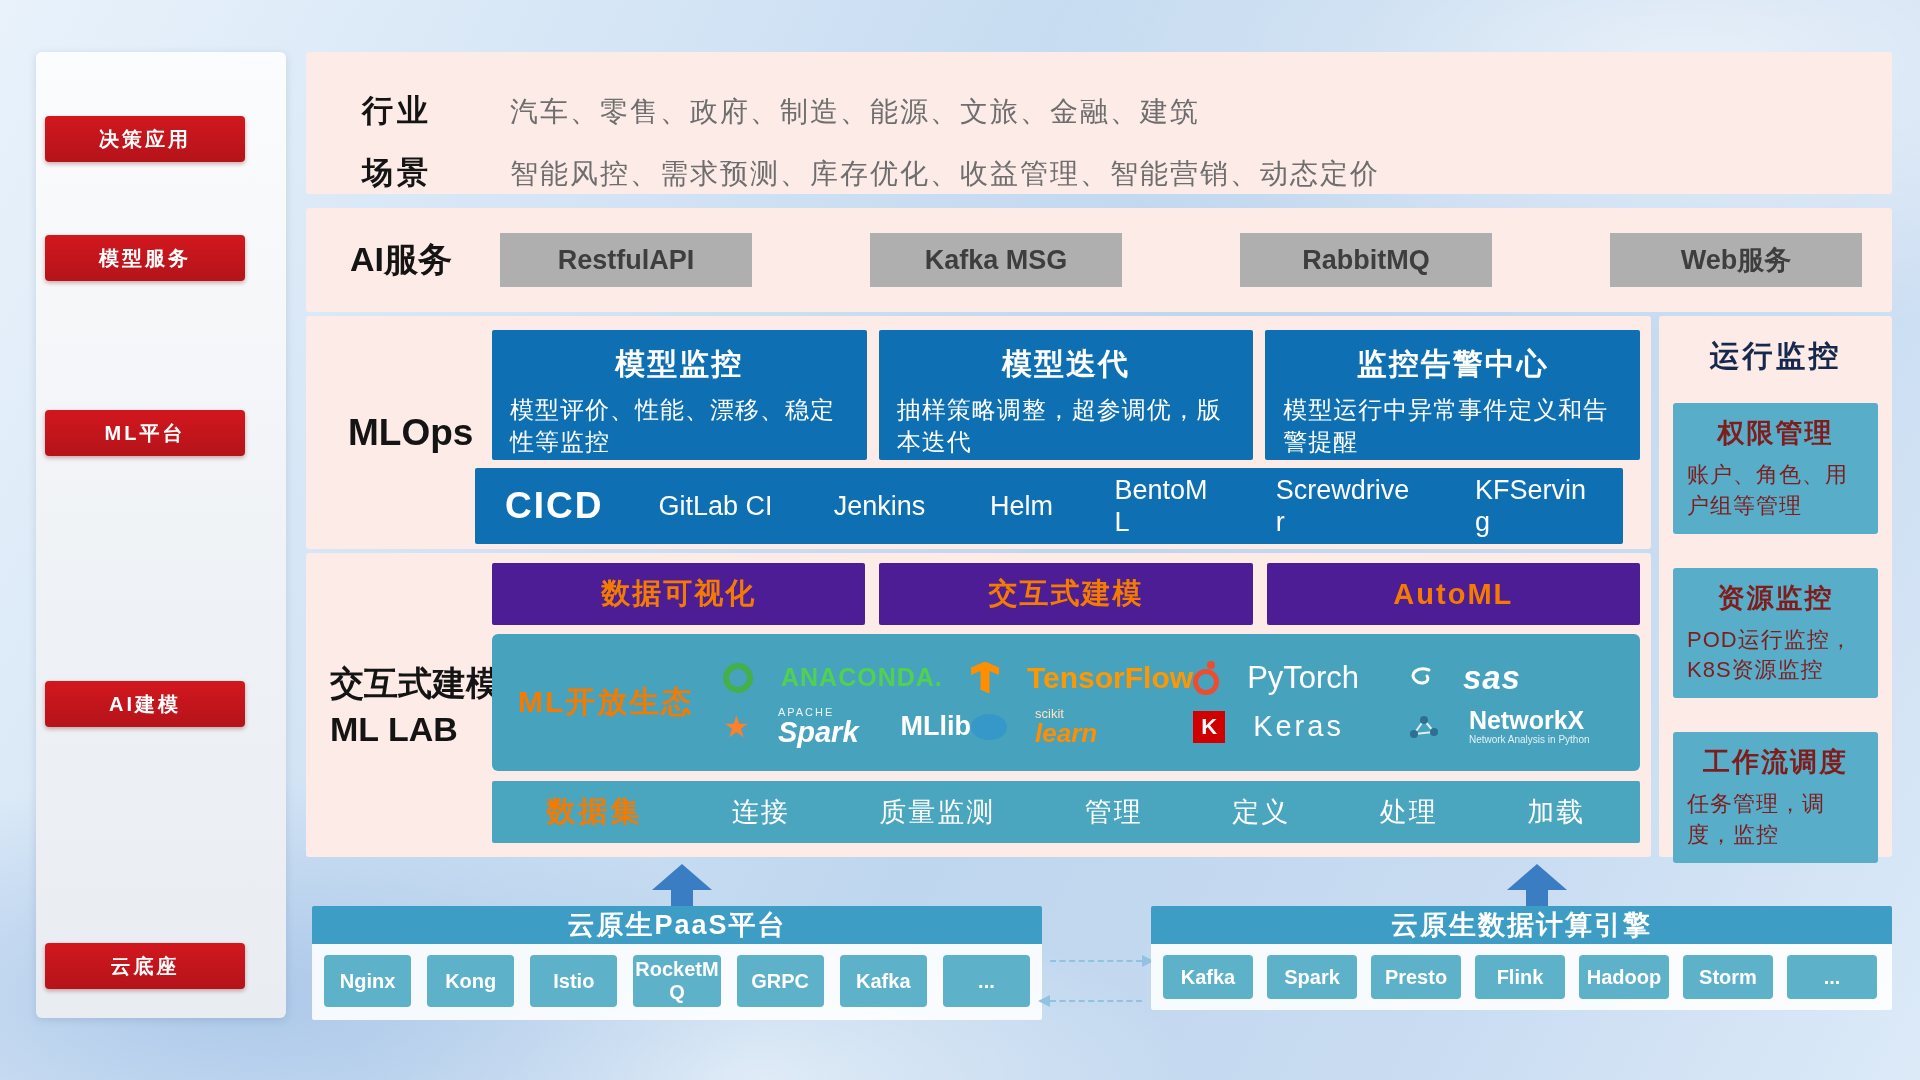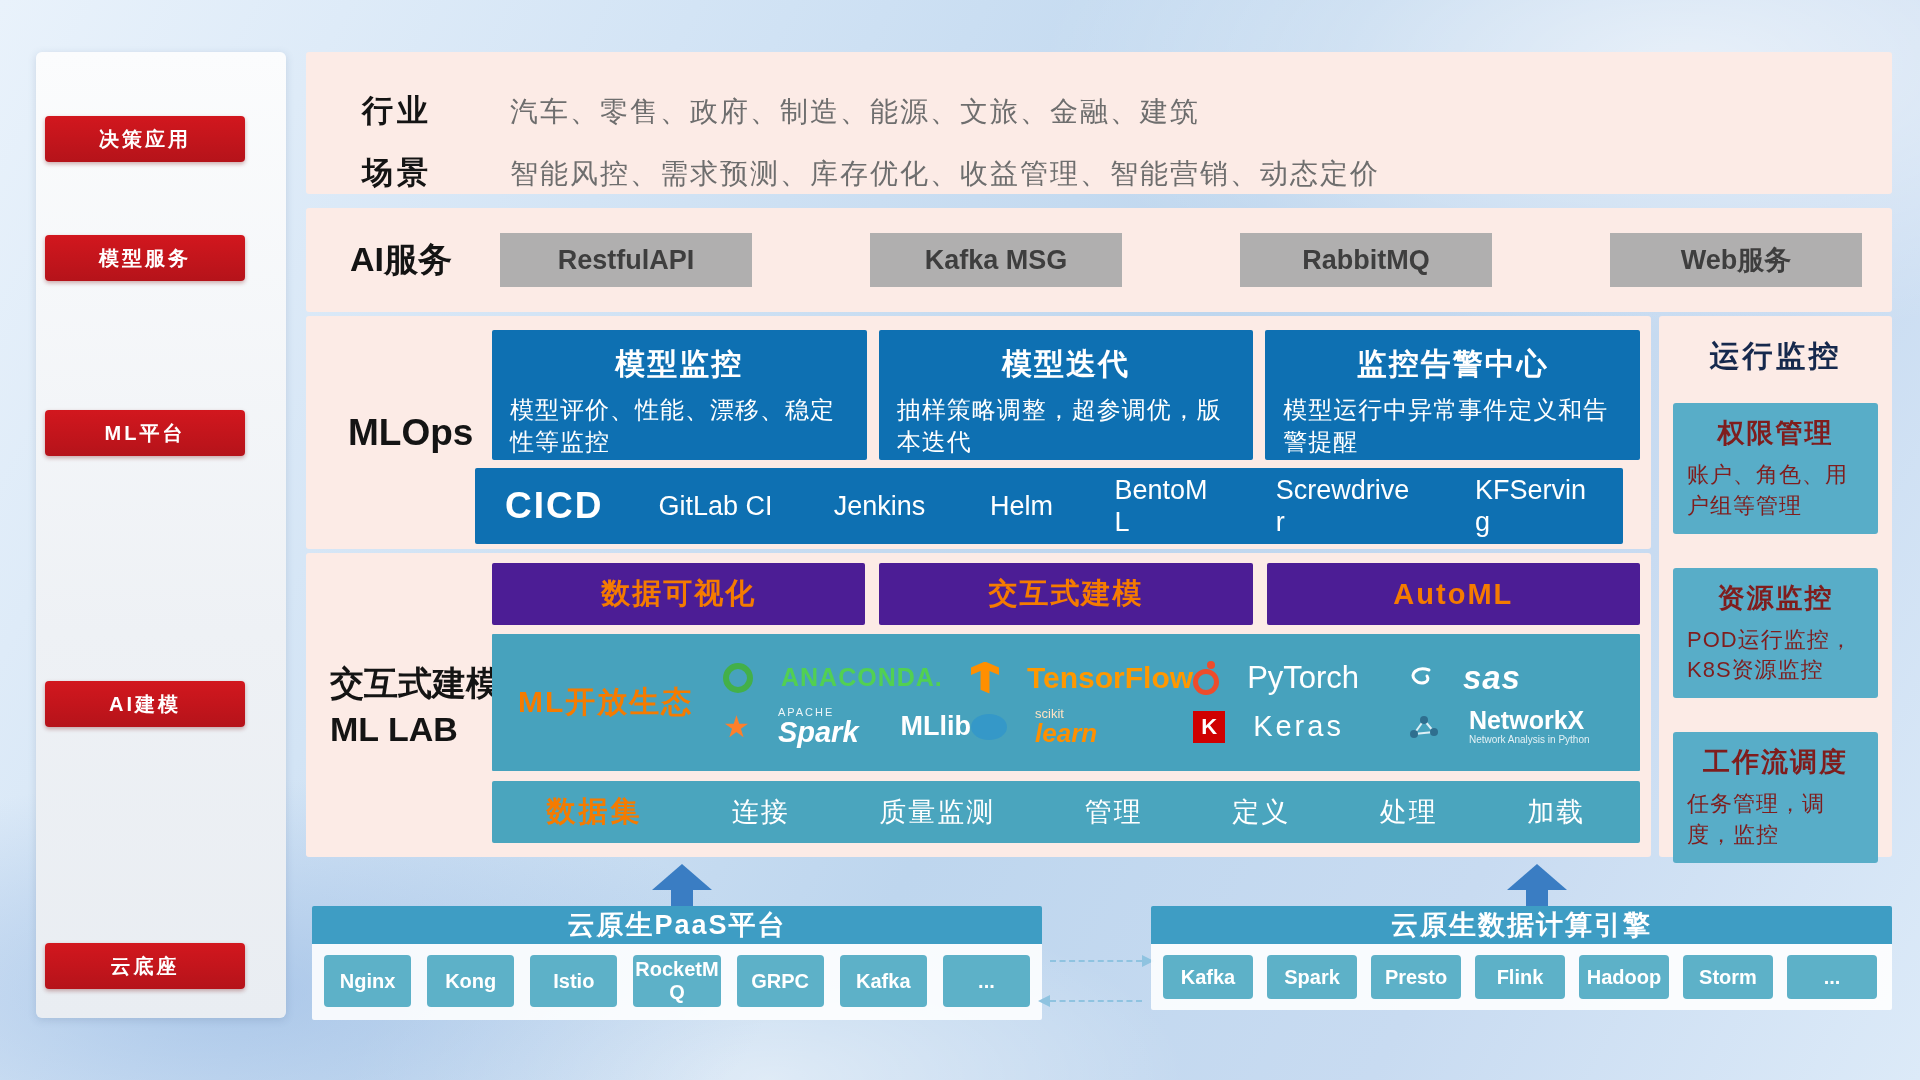--- a/index.html
+++ b/index.html
@@ -72,21 +72,21 @@
   .monitor-card .c-title { text-align:center; font-size:27px; font-weight:bold; margin-bottom:9px; letter-spacing:2px; }
   .monitor-card .c-desc { font-size:22px; line-height:1.4; letter-spacing:1px; }
 
   
   .row-mllab { top:553px; width:1345px; height:304px; }
   .mllab-label { position:absolute; left:24px; top:108px; font-size:34px; font-weight:bold; color:#141414; line-height:1.35; }
   .lab-content { position:absolute; left:186px; top:10px; width:1148px; }
   .lab-tools { display:flex; gap:14px; }
   .lab-tool { flex:1; height:62px; background:#4c1d95; color:#f57b00; font-size:29px; font-weight:bold;
     display:flex; align-items:center; justify-content:center; border-radius:2px; letter-spacing:2px; }
-  .eco-panel { margin-top:9px; height:137px; background:#47a2bd; border-radius:1px;
+  .eco-panel { margin-top:9px; height:137px; background:#47a2bd; border-radius:6px;
     display:flex; align-items:center; padding:0 30px 0 26px; }
   .eco-label { font-size:30px; font-weight:bold; color:#f57b00; width:205px; letter-spacing:2px; }
   .eco-grid { flex:1; display:grid; grid-template-columns:1.12fr 1fr 1fr .95fr; row-gap:10px; align-items:center; }
   .logo { display:flex; align-items:center; gap:28px; color:#fff; }
   .anaconda-icon { width:30px; height:30px; border:6px solid #43b049; border-radius:50%; }
   .anaconda-text { color:#52d052; font-weight:bold; font-size:25px; letter-spacing:1px; }
   .tf-icon { width:28px; height:32px; background:#ff8f00;
     clip-path:polygon(50% 0%,100% 19%,100% 42%,66% 30%,66% 100%,34% 88%,34% 30%,0% 42%,0% 19%); }
   .tf-text { color:#ff9800; font-weight:bold; font-size:30px; }
   .pt-icon { width:26px; height:26px; border:5px solid #ee4c2c; border-radius:50%; position:relative; margin-top:8px; }

